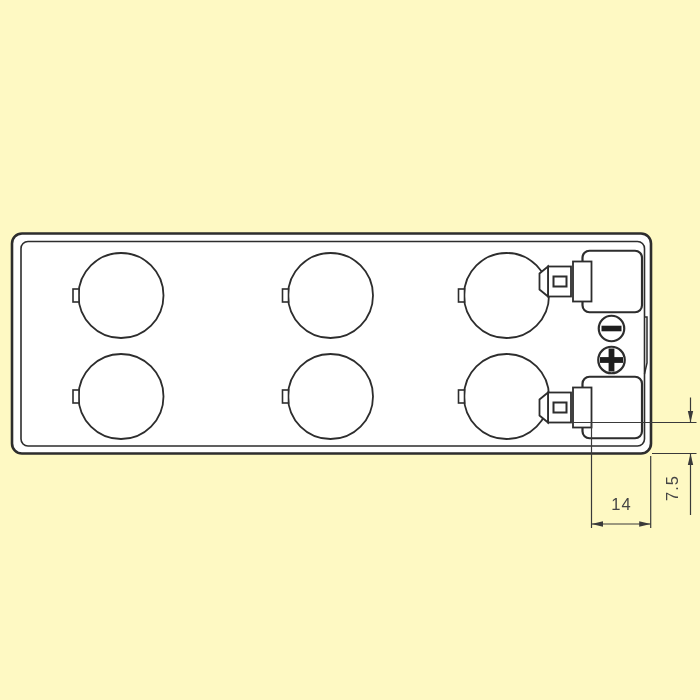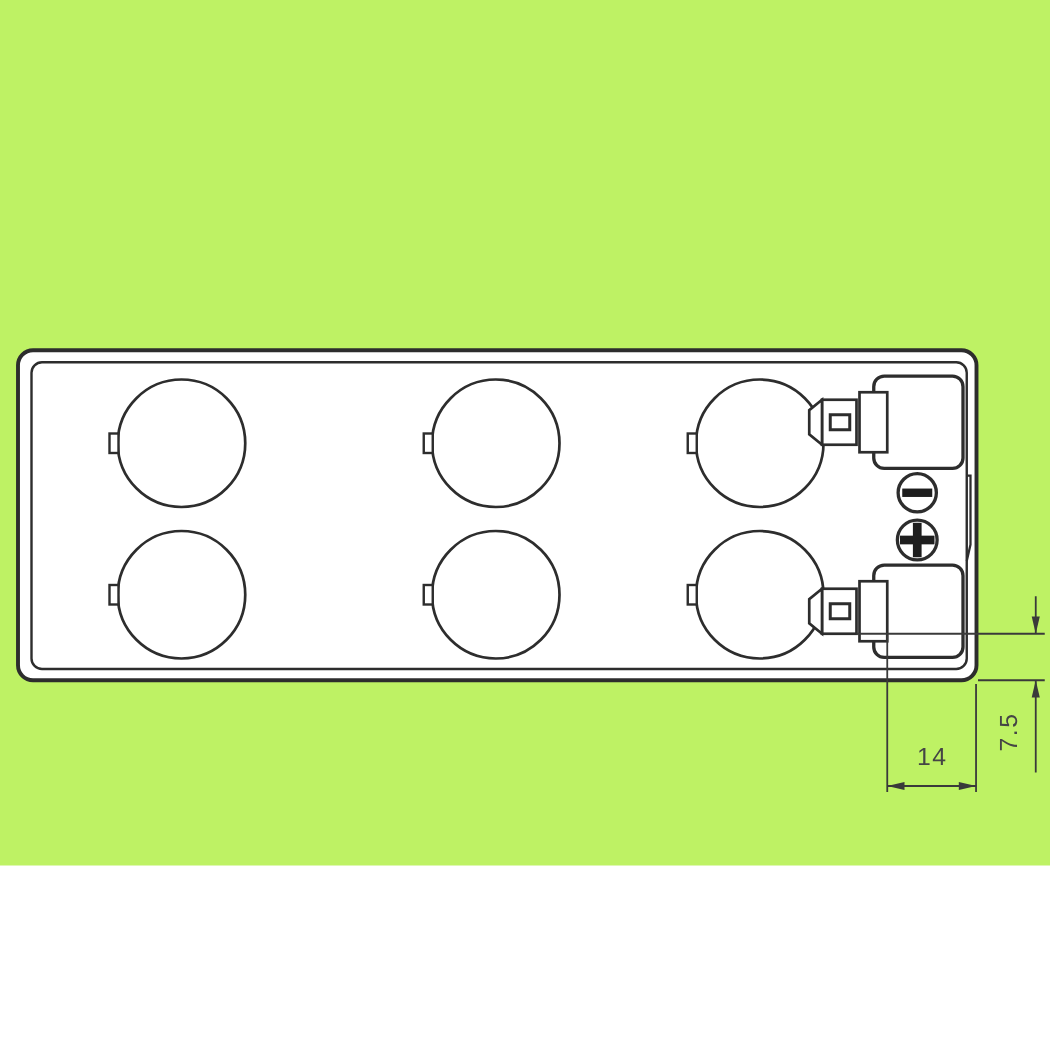--- a/index.html
+++ b/index.html
@@ -1,17 +1,17 @@
 <!DOCTYPE html>
 <html><head>
 <meta charset="utf-8">
 <style>
   html,body{margin:0;padding:0;background:#ffffff;}
   body{width:700px;height:700px;font-family:"Liberation Sans",sans-serif;}
-  #stage{width:700px;height:577px;position:relative;background:#bef264;}
+  #stage{width:700px;height:700px;position:relative;background:#fef9c3;}
   svg{display:block;}
   .part{fill:#ffffff;stroke:#2d2d2d;}
   .dimline{stroke:#3a3a3a;stroke-width:1.2;fill:none;}
   .dimarrow{fill:#3a3a3a;stroke:none;}
   .dimtext{font-family:"Liberation Sans",sans-serif;font-size:16.5px;fill:#454545;letter-spacing:1px;}
   .solid{fill:#1e1e1e;stroke:none;}
 </style>
 </head>
 <body>
 

